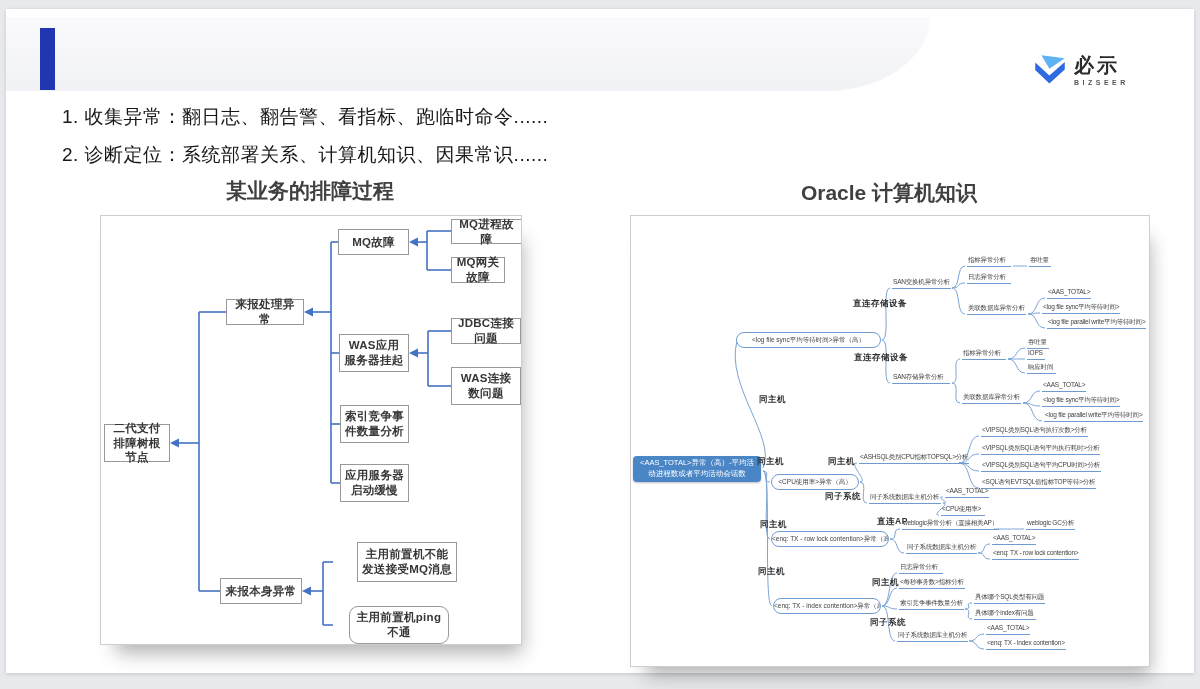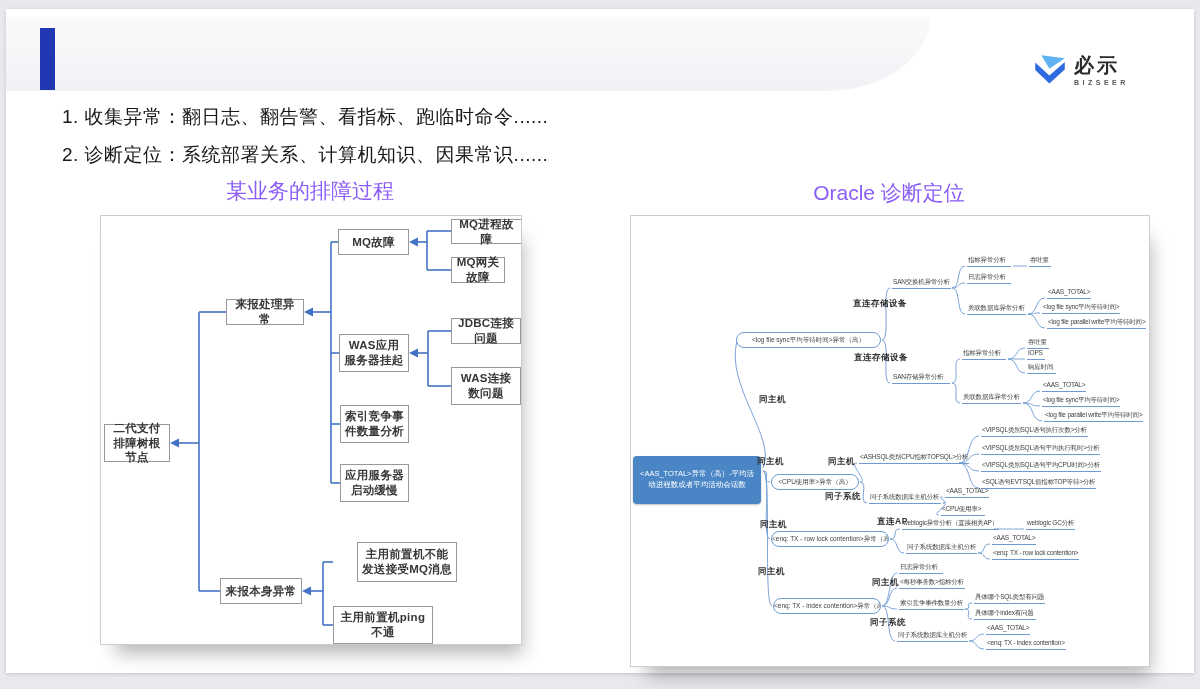--- a/index.html
+++ b/index.html
@@ -24,21 +24,21 @@
   .slide-title{
     position:absolute;left:72px;top:33px;margin:0;
     font-size:28px;font-weight:700;color:#3f3f42;letter-spacing:1px;
   }
   .logo{position:absolute;left:1028px;top:45px;display:flex;align-items:center;}
   .logo-text{margin-left:8px;line-height:1;}
   .logo-name{font-size:20px;font-weight:700;color:#2b2b2e;letter-spacing:3px;}
   .logo-sub{font-size:7px;color:#55565c;letter-spacing:3.5px;margin-top:4px;font-weight:700;}
   .intro-line{position:absolute;left:56px;font-size:19px;color:#17181a;letter-spacing:.5px;}
   .intro-1{top:95px;} .intro-2{top:133px;}
-  .panel-title{position:absolute;font-size:21px;font-weight:400;color:#8b5cf6;text-align:center;}
+  .panel-title{position:absolute;font-size:21px;font-weight:700;color:#404040;text-align:center;}
   .pt-left{left:94px;top:168px;width:420px;}
   .pt-right{left:624px;top:170px;width:518px;}
   .panel{
     position:absolute;background:#fff;border:1px solid #cccdd0;overflow:hidden;
     box-shadow:8px 16px 18px -8px rgba(0,0,0,.30);
   }
   .panel-left{left:94px;top:206px;width:420px;height:428px;}
   .panel-right{left:624px;top:206px;width:518px;height:450px;}
   .panel svg{position:absolute;left:0;top:0;}
   
@@ -85,21 +85,21 @@
     <div class="logo-text">
       <div class="logo-name">必示</div>
       <div class="logo-sub">BIZSEER</div>
     </div>
   </div>
 
   <div class="intro-line intro-1">1. 收集异常：翻日志、翻告警、看指标、跑临时命令......</div>
   <div class="intro-line intro-2">2. 诊断定位：系统部署关系、计算机知识、因果常识......</div>
 
   <div class="panel-title pt-left">某业务的排障过程</div>
-  <div class="panel-title pt-right">Oracle 诊断定位</div>
+  <div class="panel-title pt-right">Oracle 计算机知识</div>
 
   <div class="panel panel-left" id="left-panel">
     <svg id="left-svg" width="420" height="428">
         <line x1="98" y1="96" x2="98" y2="375" stroke="#4472c4" stroke-width="1.6"></line>
         <line x1="98" y1="96" x2="125" y2="96" stroke="#4472c4" stroke-width="1.6"></line>
         <line x1="98" y1="375" x2="119" y2="375" stroke="#4472c4" stroke-width="1.6"></line>
         <line x1="98" y1="227" x2="78" y2="227" stroke="#4472c4" stroke-width="1.6"></line>
         <polygon points="69,227 78,222.5 78,231.5" fill="#4472c4"></polygon>
         <line x1="230" y1="26" x2="230" y2="267" stroke="#4472c4" stroke-width="1.6"></line>
         <line x1="230" y1="26" x2="237" y2="26" stroke="#4472c4" stroke-width="1.6"></line>
@@ -129,21 +129,21 @@
       <div class="flow-node" style="left: 119px; top: 362px; width: 82px; height: 26px;">来报本身异常</div>
       <div class="flow-node" style="left: 237px; top: 13px; width: 71px; height: 26px;">MQ故障</div>
       <div class="flow-node" style="left: 238px; top: 118px; width: 70px; height: 38px;">WAS应用服务器挂起</div>
       <div class="flow-node" style="left: 239px; top: 189px; width: 69px; height: 38px;">索引竞争事件数量分析</div>
       <div class="flow-node" style="left: 239px; top: 248px; width: 69px; height: 38px;">应用服务器启动缓慢</div>
       <div class="flow-node" style="left: 350px; top: 3px; width: 71px; height: 25px;">MQ进程故障</div>
       <div class="flow-node" style="left: 350px; top: 41px; width: 54px; height: 26px;">MQ网关故障</div>
       <div class="flow-node" style="left: 350px; top: 102px; width: 70px; height: 26px;">JDBC连接问题</div>
       <div class="flow-node" style="left: 350px; top: 151px; width: 70px; height: 38px;">WAS连接数问题</div>
       <div class="flow-node" style="left: 232px; top: 326px; width: 100px; height: 40px; margin-left: 24px;">主用前置机不能发送接受MQ消息</div>
-      <div class="flow-node" style="left: 232px; top: 390px; width: 100px; height: 38px;">主用前置机ping不通</div>
+      <div class="flow-node" style="left: 248px; top: 390px; width: 100px; height: 38px; border-radius: 9px;">主用前置机ping不通</div>
     </div>
 
   <div class="panel panel-right" id="right-panel">
     <svg id="right-svg" width="518" height="450">
         <path d="M 132,252 C 146,222 94,170 106,125" stroke="#7ba3d6" fill="none" stroke-width="1"></path>
         <path d="M 132,255 C 141,255 130,266 139,266" stroke="#7ba3d6" fill="none" stroke-width="1"></path>
         <path d="M 132,255 C 141,255 130,323 139,323" stroke="#7ba3d6" fill="none" stroke-width="1"></path>
         <path d="M 132,255 C 141,255 132,390 141,390" stroke="#7ba3d6" fill="none" stroke-width="1"></path>
         <path d="M 251,124 C 260,124 250,72 259,72" stroke="#7ba3d6" fill="none" stroke-width="1"></path>
         <path d="M 251,124 C 260,124 250,167 259,167" stroke="#7ba3d6" fill="none" stroke-width="1"></path>
@@ -177,21 +177,21 @@
         <path d="M 347,337 C 356,337 350,343 359,343" stroke="#7ba3d6" fill="none" stroke-width="1"></path>
         <path d="M 251,390 C 260,390 257,357 266,357" stroke="#7ba3d6" fill="none" stroke-width="1"></path>
         <path d="M 251,390 C 260,390 257,372 266,372" stroke="#7ba3d6" fill="none" stroke-width="1"></path>
         <path d="M 251,390 C 260,390 257,393 266,393" stroke="#7ba3d6" fill="none" stroke-width="1"></path>
         <path d="M 251,390 C 260,390 255,425 264,425" stroke="#7ba3d6" fill="none" stroke-width="1"></path>
         <path d="M 334,393 C 343,393 332,387 341,387" stroke="#7ba3d6" fill="none" stroke-width="1"></path>
         <path d="M 334,393 C 343,393 332,403 341,403" stroke="#7ba3d6" fill="none" stroke-width="1"></path>
         <path d="M 338,425 C 347,425 344,418 353,418" stroke="#7ba3d6" fill="none" stroke-width="1"></path>
         <path d="M 338,425 C 347,425 344,433 353,433" stroke="#7ba3d6" fill="none" stroke-width="1"></path>
       </svg>
-  <div class="mm-root" style="left: 2px; top: 240px; width: 128px; height: 48px;">&lt;AAS_TOTAL&gt;异常（高）-平均活动进程数或者平均活动会话数</div>
+  <div class="mm-root" style="left: 2px; top: 240px; width: 128px; height: 26px;">&lt;AAS_TOTAL&gt;异常（高）-平均活动进程数或者平均活动会话数</div>
       <div class="mm-pill" style="left: 105px; top: 116px; width: 145px;">&lt;log file sync平均等待时间&gt;异常（高）</div>
       <div class="mm-pill" style="left: 140px; top: 258px; width: 88px;">&lt;CPU使用率&gt;异常（高）</div>
       <div class="mm-pill" style="left: 140px; top: 315px; width: 118px;">&lt;enq: TX - row lock contention&gt;异常（高）</div>
       <div class="mm-pill" style="left: 142px; top: 382px; width: 108px;">&lt;enq: TX - index contention&gt;异常（高）</div>
       <div class="mm-label" style="left: 128px; top: 178px;">同主机</div>
       <div class="mm-label" style="left: 126px; top: 240px;">同主机</div>
       <div class="mm-label" style="left: 129px; top: 303px;">同主机</div>
       <div class="mm-label" style="left: 127px; top: 350px;">同主机</div>
       <div class="mm-label" style="left: 222px; top: 82px;">直连存储设备</div>
       <div class="mm-label" style="left: 223px; top: 136px;">直连存储设备</div>

